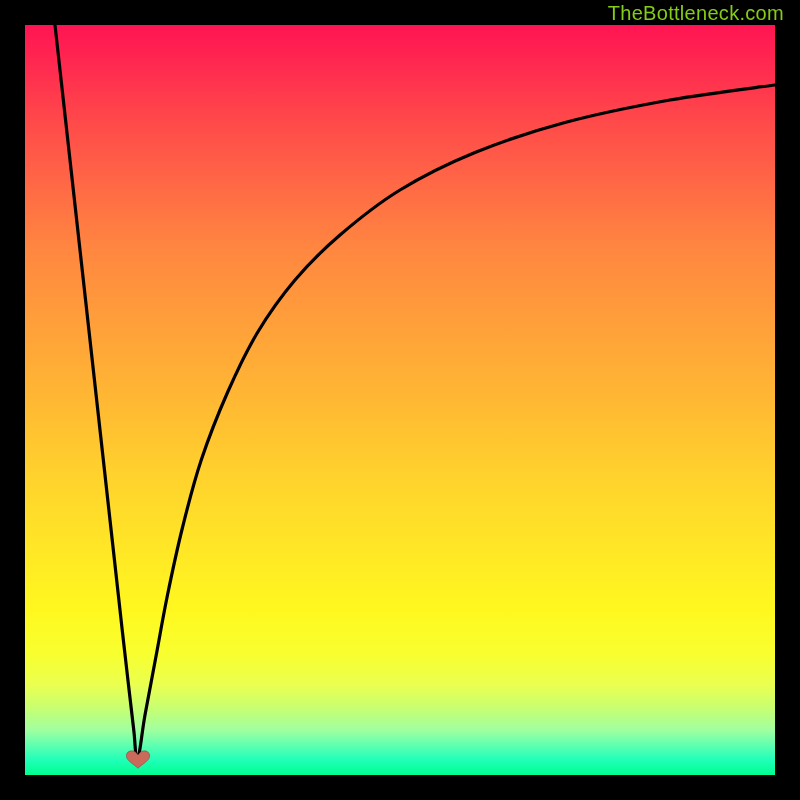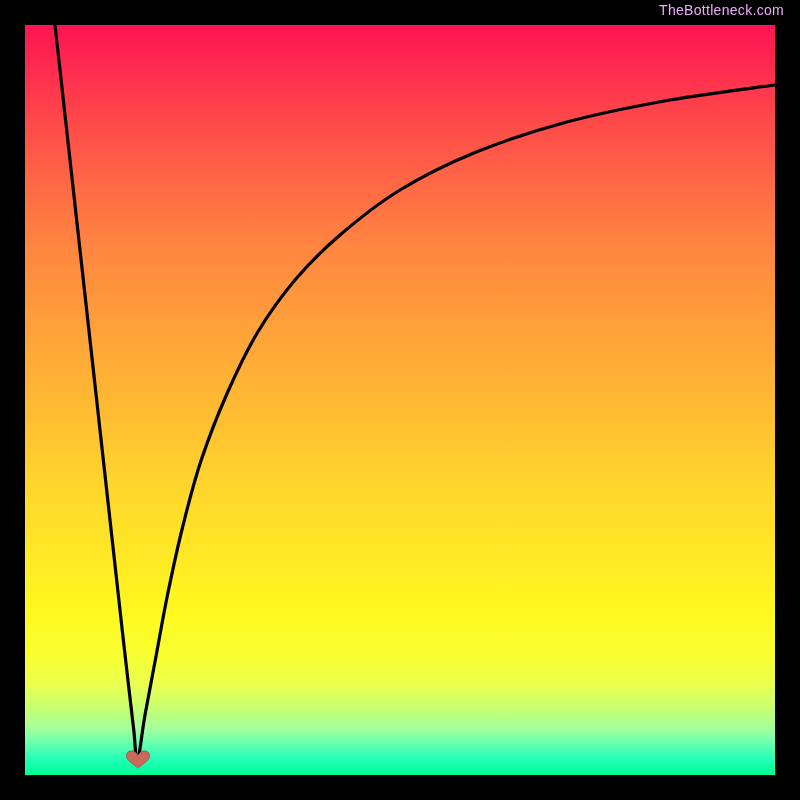--- a/index.html
+++ b/index.html
@@ -14,22 +14,22 @@
   .frame {
     position: relative;
     width: 800px;
     height: 800px;
     background: #000;
   }
   .watermark {
     position: absolute;
     top: 2px;
     right: 16px;
-    color: #f0abfc;
-    font-size: 14px;
+    color: #84cc16;
+    font-size: 20px;
     letter-spacing: 0.3px;
     z-index: 10;
     user-select: none;
   }
   .plot-area {
     position: absolute;
     left: 25px;
     top: 25px;
     width: 750px;
     height: 750px;

